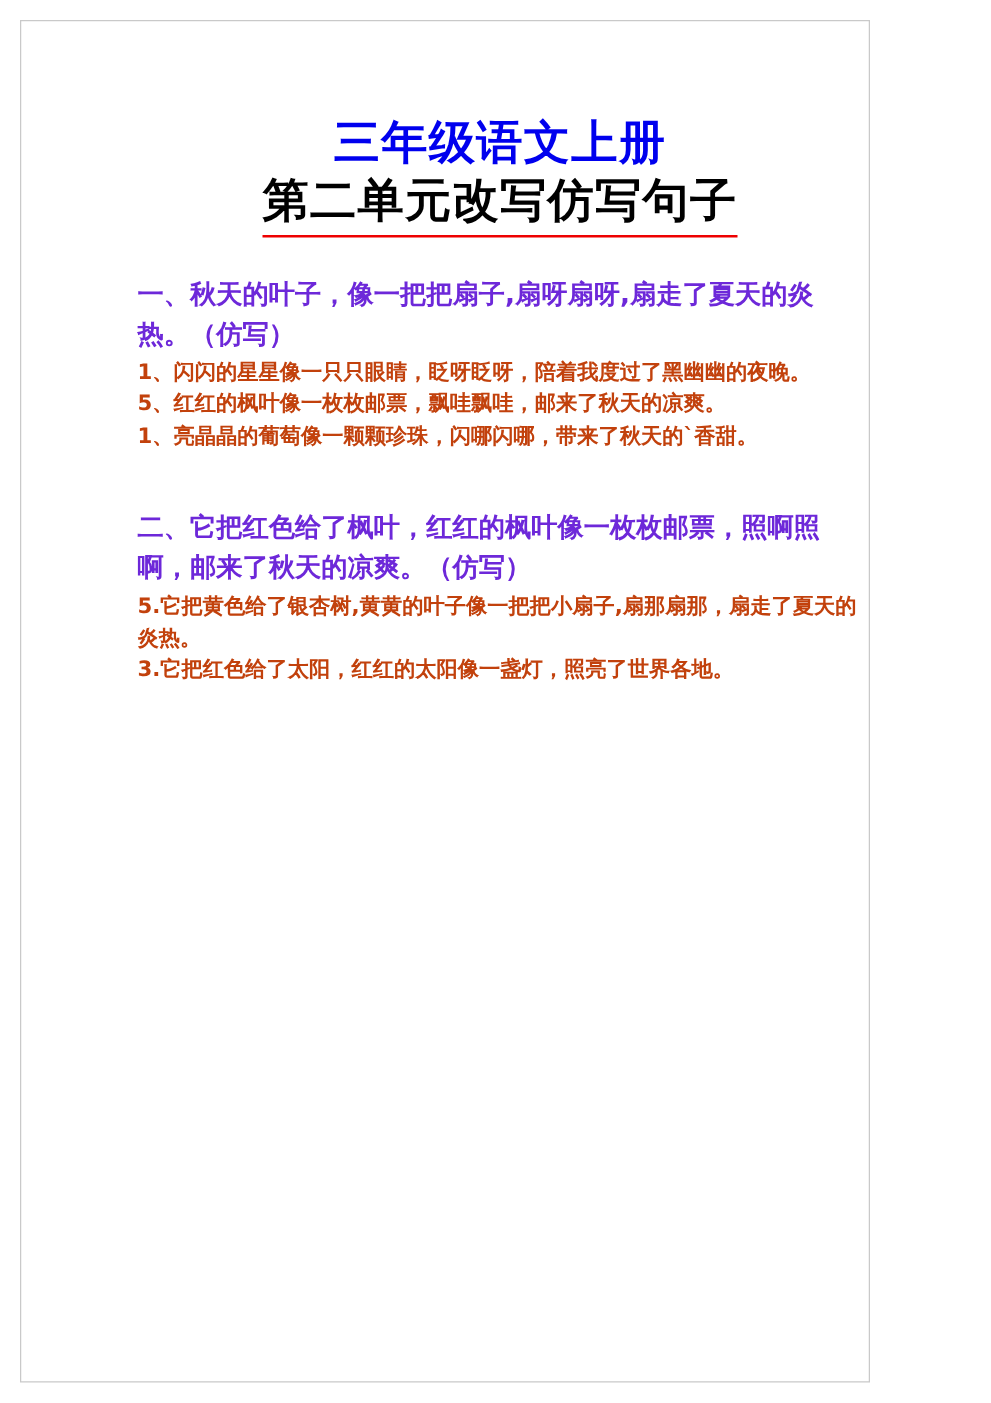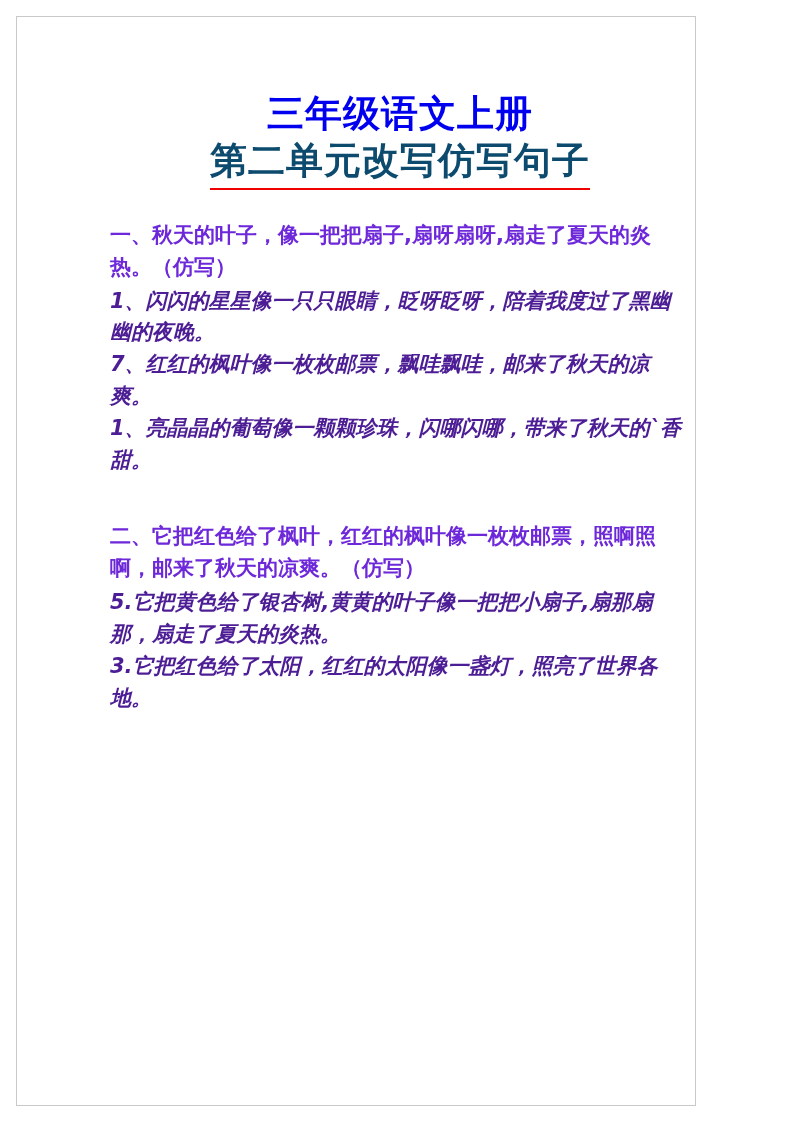--- a/index.html
+++ b/index.html
@@ -43,21 +43,21 @@
   .title-line-1 {
     font-size: 37px;
     font-weight: bold;
     color: #0000ee;
     letter-spacing: 1px;
     line-height: 1.28;
   }
   .title-line-2 {
     font-size: 37px;
     font-weight: bold;
-    color: #0c4a6e;
+    color: #000000;
     letter-spacing: 1px;
     line-height: 1.28;
     position: relative;
     display: inline-block;
   }
   .title-underline {
     display: block;
     height: 2px;
     background: #ee0000;
     margin: 3px auto 0 auto;
@@ -67,25 +67,24 @@
     margin-bottom: 26px;
   }
   .section-heading {
     color: #6d28d9;
     font-weight: bold;
     font-size: 21px;
     line-height: 1.52;
     margin-bottom: 2px;
   }
   .section-item {
-    color: #4c1d95;
+    color: #c2410c;
     font-weight: bold;
-    font-size: 21px;
+    font-size: 17px;
     line-height: 1.52;
-    font-style: italic;
   }
   .spacer-gap {
     height: 18px;
   }
 </style>
 </head>
 <body>
 
 <div class="page">
   <div class="page-frame"></div>
@@ -96,21 +95,21 @@
       <div class="title-line-1">三年级语文上册</div>
       <div class="title-line-2">
         <span>第二单元改写仿写句子</span>
         <span class="title-underline"></span>
       </div>
     </div>
 
     <div class="section">
       <div class="section-heading">一、秋天的叶子，像一把把扇子,扇呀扇呀,扇走了夏天的炎热。（仿写）</div>
       <div class="section-item">1、闪闪的星星像一只只眼睛，眨呀眨呀，陪着我度过了黑幽幽的夜晚。</div>
-      <div class="section-item">7、红红的枫叶像一枚枚邮票，飘哇飘哇，邮来了秋天的凉爽。</div>
+      <div class="section-item">5、红红的枫叶像一枚枚邮票，飘哇飘哇，邮来了秋天的凉爽。</div>
       <div class="section-item">1、亮晶晶的葡萄像一颗颗珍珠，闪哪闪哪，带来了秋天的`香甜。</div>
     </div>
 
     <div class="spacer-gap"></div>
 
     <div class="section">
       <div class="section-heading">二、它把红色给了枫叶，红红的枫叶像一枚枚邮票，照啊照啊，邮来了秋天的凉爽。（仿写）</div>
       <div class="section-item">5.它把黄色给了银杏树,黄黄的叶子像一把把小扇子,扇那扇那，扇走了夏天的炎热。</div>
       <div class="section-item">3.它把红色给了太阳，红红的太阳像一盏灯，照亮了世界各地。</div>
     </div>

